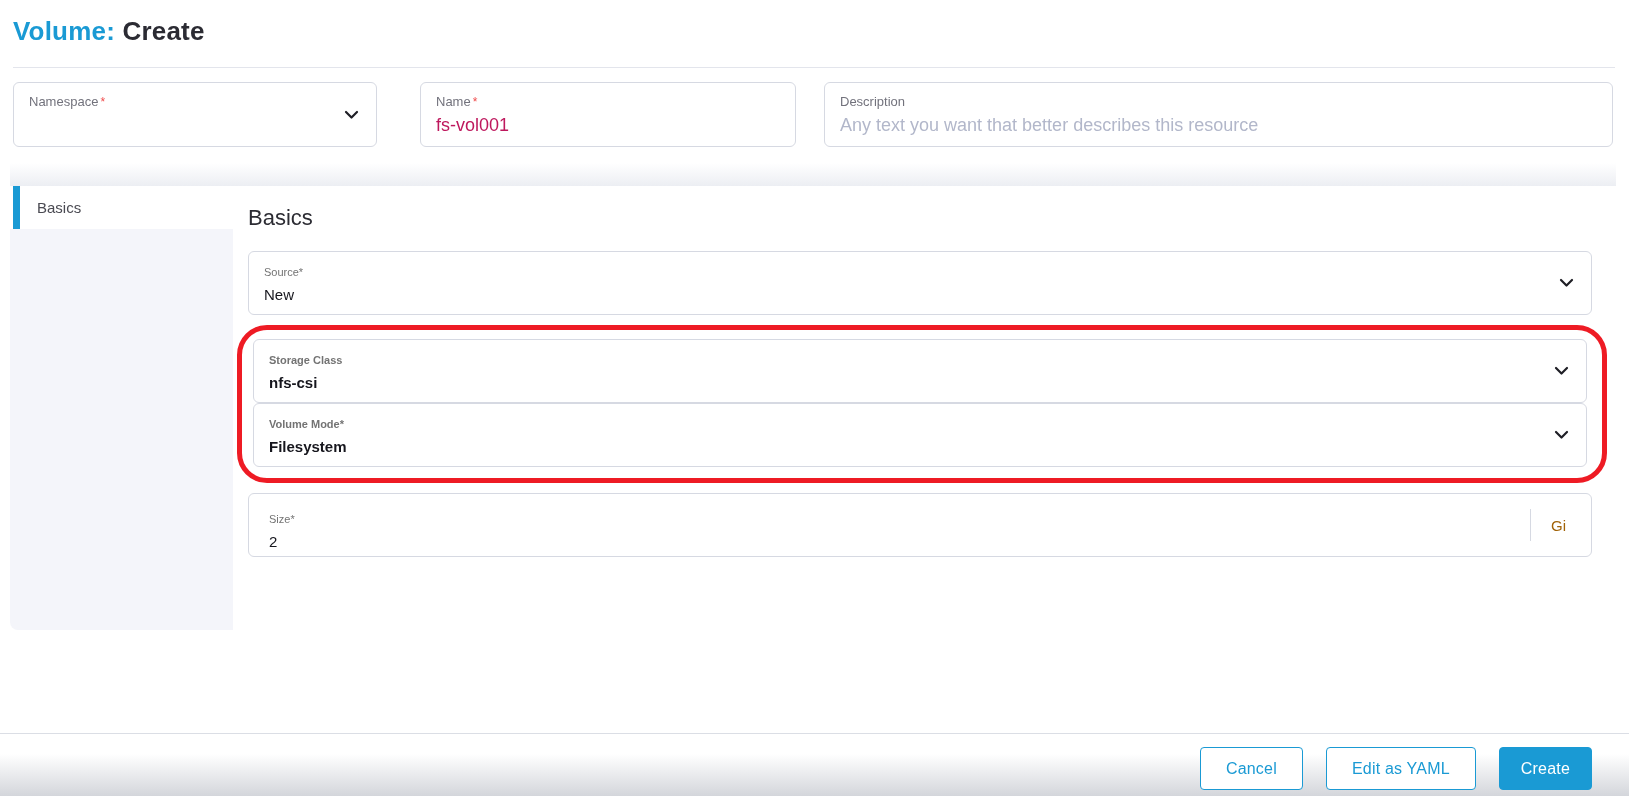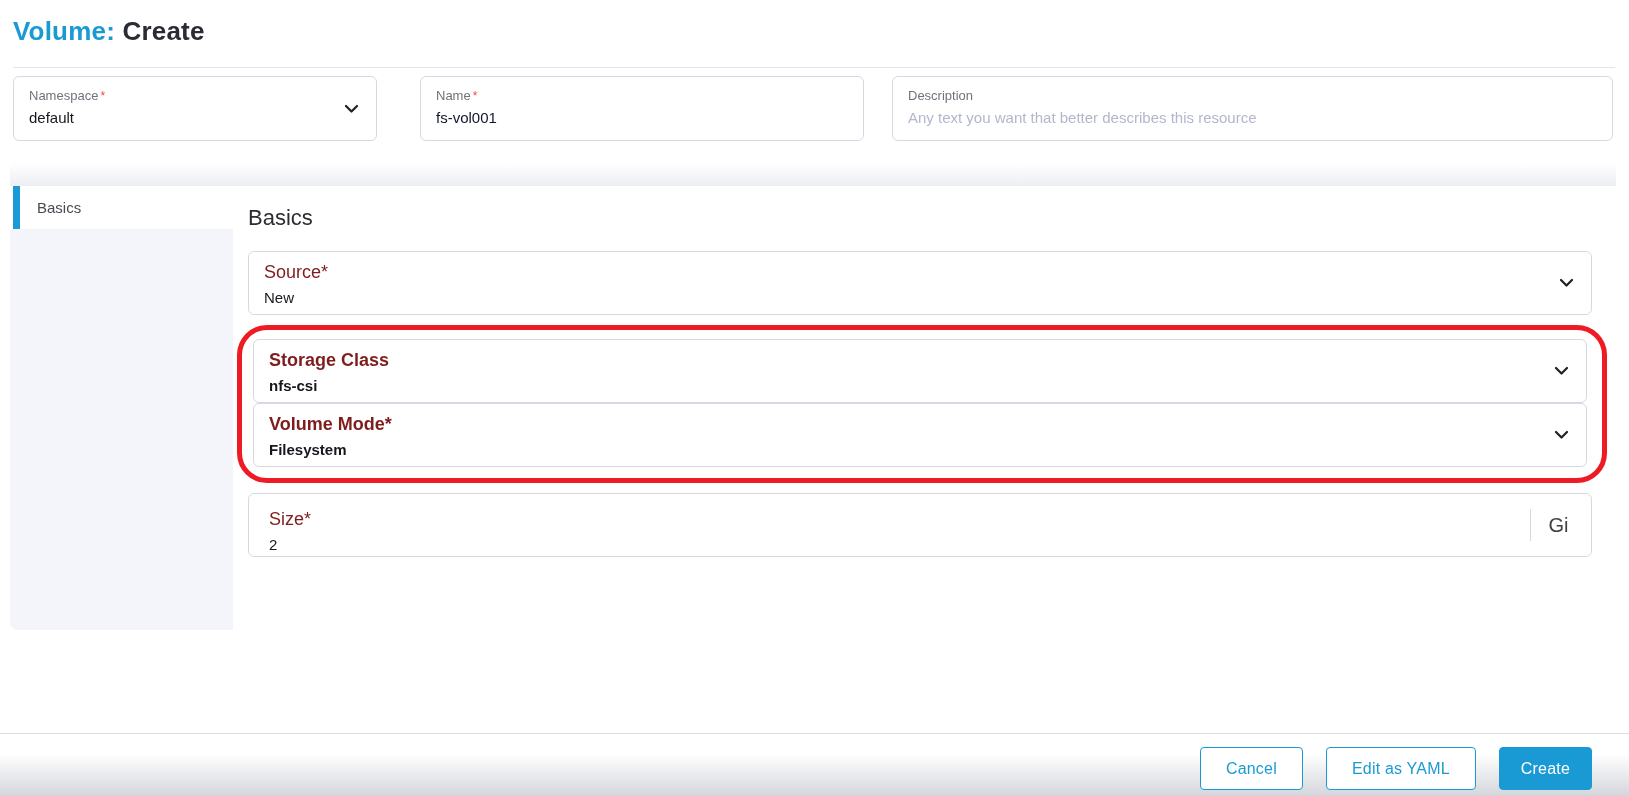--- a/index.html
+++ b/index.html
@@ -16,35 +16,35 @@
   .page-header { position: absolute; top: 16px; left: 13px; }
   .page-header h1 { font-size: 26px; font-weight: 600; letter-spacing: 0.2px; }
   .title-type { color: #1a9ad4; }
   .title-action { color: #2b2b33; }
   .header-divider {
     position: absolute; top: 67px; left: 13px; right: 14px;
     height: 1px; background: #e3e5ec;
   }
 
   
-  .top-row { position: absolute; top: 76px; left: 13px; right: 16px; height: 65px; display: flex; }
+  .top-row { position: absolute; top: 82px; left: 13px; right: 16px; height: 65px; display: flex; }
   .fbox {
     border: 1px solid #d6d9e2; border-radius: 6px; background: #fff;
     padding: 11px 15px 8px 15px; position: relative; height: 65px;
   }
   .fbox .flabel { font-size: 13px; color: #72727c; display: block; }
   .fbox .fstar { color: #f04c4c; margin-left: 2px; font-size: 12px; }
   .fbox .fvalue { font-size: 15px; color: #16161d; margin-top: 6px; display: block; }
   .fbox input {
     border: none; outline: none; font-family: "Liberation Sans", sans-serif;
-    font-size: 15px; color: #0f172a; margin-top: 6px; width: 100%; background: transparent;
+    font-size: 18px; color: #be185d; margin-top: 6px; width: 100%; background: transparent;
   }
   .fbox input::placeholder { color: #b2b7ca; opacity: 1; }
   .box-namespace { width: 364px; margin-right: 43px; }
-  .box-name { width: 444px; margin-right: 28px; }
+  .box-name { width: 376px; margin-right: 28px; }
   .box-description { flex: 1; }
   .chev { position: absolute; right: 17px; top: 50%; transform: translateY(-50%); line-height: 0; }
 
   
   .panel {
     position: absolute; top: 186px; left: 10px; right: 13px; height: 444px;
     background: #ffffff; display: flex;
   }
   .panel::before { 
     content: ""; position: absolute; left: 0; right: 0; top: -23px; height: 23px;
@@ -59,41 +59,41 @@
   .tab-accent { position: absolute; left: 3px; top: 0; bottom: 0; width: 7px; background: #1a9ad4; }
   .sidebar-fill { flex: 1; background: #f4f5fa; border-radius: 0 0 0 8px; }
 
   .content { flex: 1; padding: 0 24px 0 15px; }
   .section-heading { font-size: 22px; font-weight: 500; color: #2c2c33; margin-top: 19px; }
 
   .field {
     border: 1px solid #d6d9e2; border-radius: 6px; background: #fff;
     padding: 10px 15px 8px 15px; position: relative; height: 64px;
   }
-  .field .flabel { font-size: 18px; color: #7f1d1d; text-align: center; }
+  .field .flabel { font-size: 11px; color: #737373; text-align: center; }
   .field .fvalue { font-size: 15px; color: #16161d; margin-top: 6px; display: block; }
   .field-source { margin-top: 20px; }
 
   .annotation {
     margin: 10px -15px 0 -11px;
     border: 5px solid #ee1b24; border-radius: 30px;
     padding: 9px 15px 11px 11px;
     font-weight: bold;
   }
   .field-volume-mode { }
 
   .field-size { margin-top: 10px; display: flex; padding: 5px; }
   .size-main { flex: 1; padding: 10px 15px 8px 15px; }
   .size-main input {
     border: none; outline: none; font-family: "Liberation Sans", sans-serif;
     font-size: 15px; color: #16161d; margin-top: 6px; width: 100%; background: transparent;
   }
   .size-divider { width: 1px; background: #d6d9e2; margin: 10px 0; }
   .size-unit { width: 55px; display: flex; align-items: center; justify-content: center;
-    font-size: 20px; color: #404040; }
+    font-size: 15px; color: #a16207; }
 
   
   .footer-divider { position: absolute; top: 733px; left: 0; right: 0; height: 1px; background: #dbdee5; z-index: 2; }
   .bottom-shade {
     position: absolute; left: 0; right: 0; bottom: 0; height: 42px; z-index: 1;
     background: linear-gradient(to bottom, rgba(197,200,207,0), rgba(197,200,207,0.75));
   }
   .footer-buttons {
     position: absolute; top: 747px; right: 37px; display: flex; gap: 23px; z-index: 3;
   }
@@ -110,21 +110,20 @@
 
 <header class="page-header">
   <h1><span class="title-type">Volume:</span> <span class="title-action">Create</span></h1>
 </header>
 <div class="header-divider"></div>
 
 <div class="top-row">
 
   <div class="fbox box-namespace">
     <span class="flabel"><span>Namespace</span><span class="fstar">*</span></span>
-    <span class="fvalue">default</span>
     <span class="chev">
       <svg width="15" height="10" viewBox="0 0 15 10">
           <path d="M2 2l5.5 5.5L13 2" fill="none" stroke="#1f1f26" stroke-width="2.2" stroke-linecap="round" stroke-linejoin="round"></path>
         </svg>
     </span>
   </div>
 
   <div class="fbox box-name">
     <span class="flabel"><span>Name</span><span class="fstar">*</span></span>
     <input type="text" value="fs-vol001" style="">

